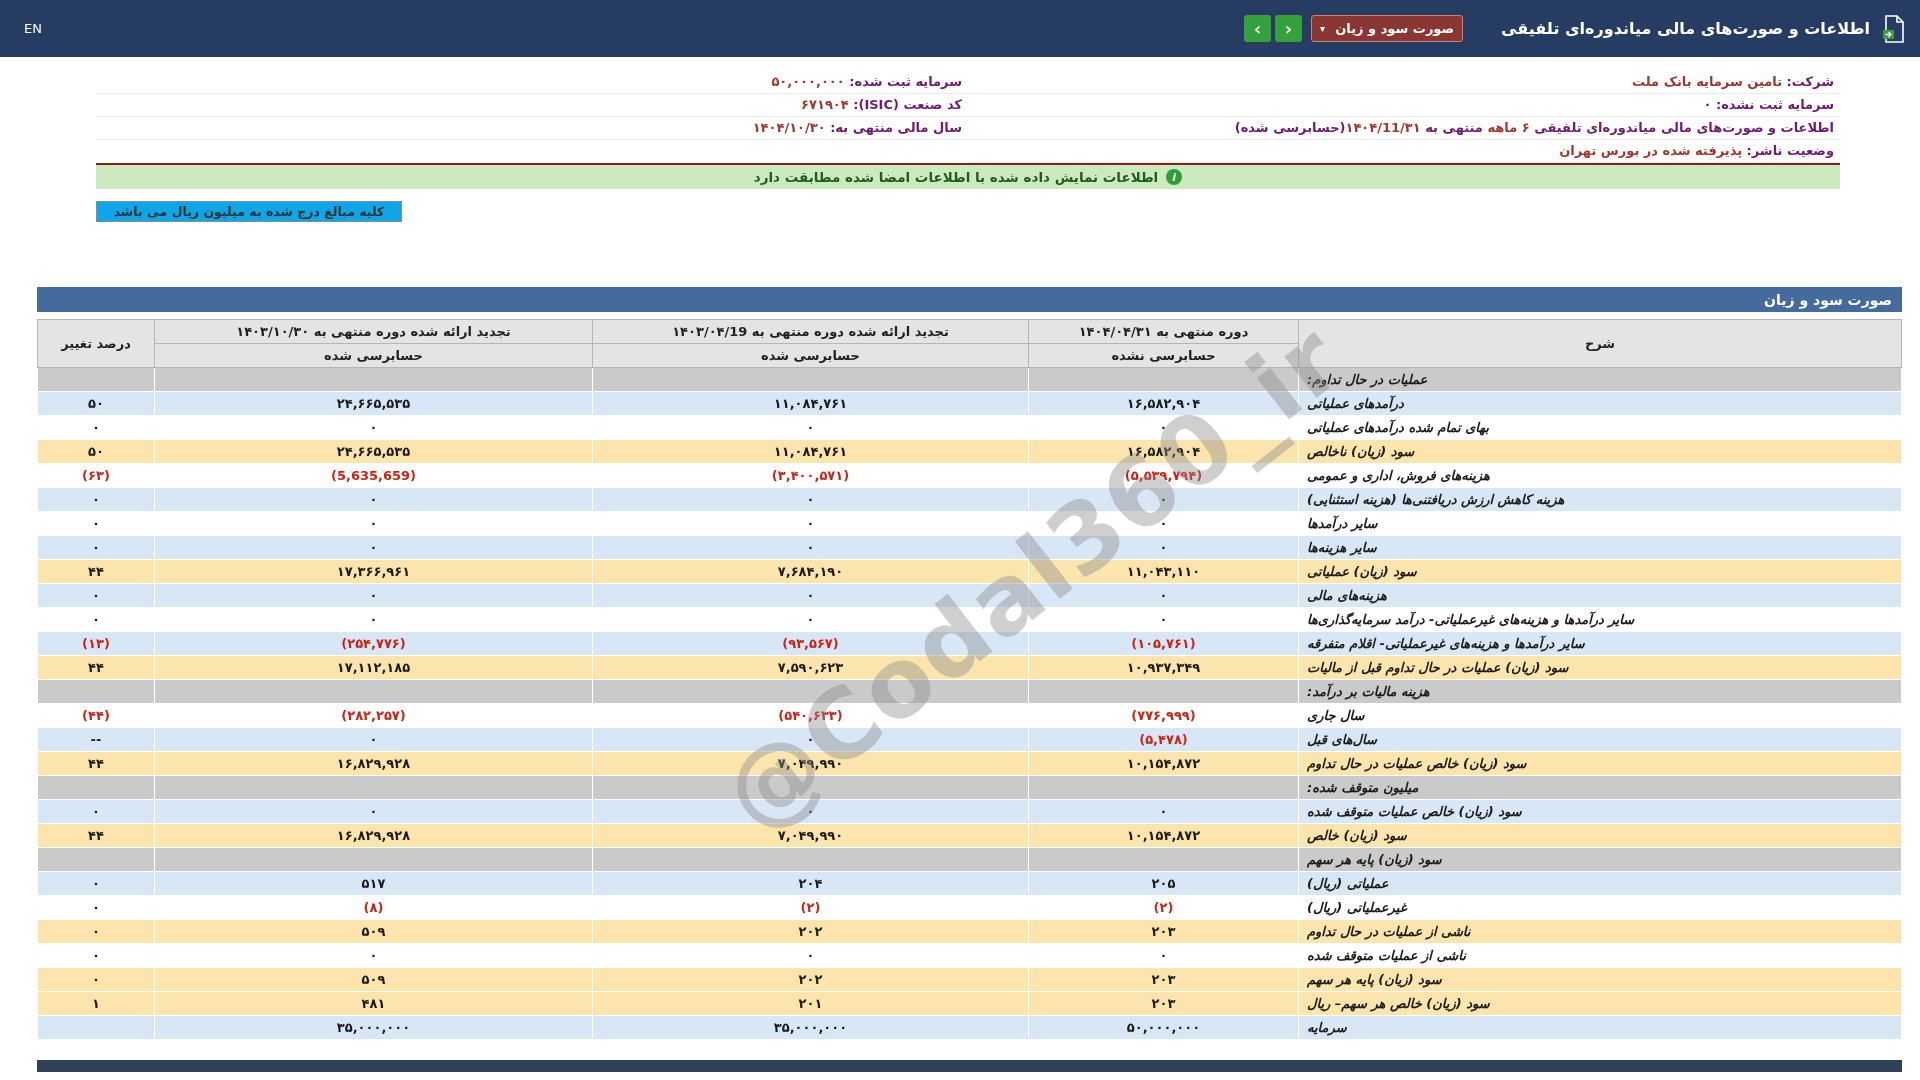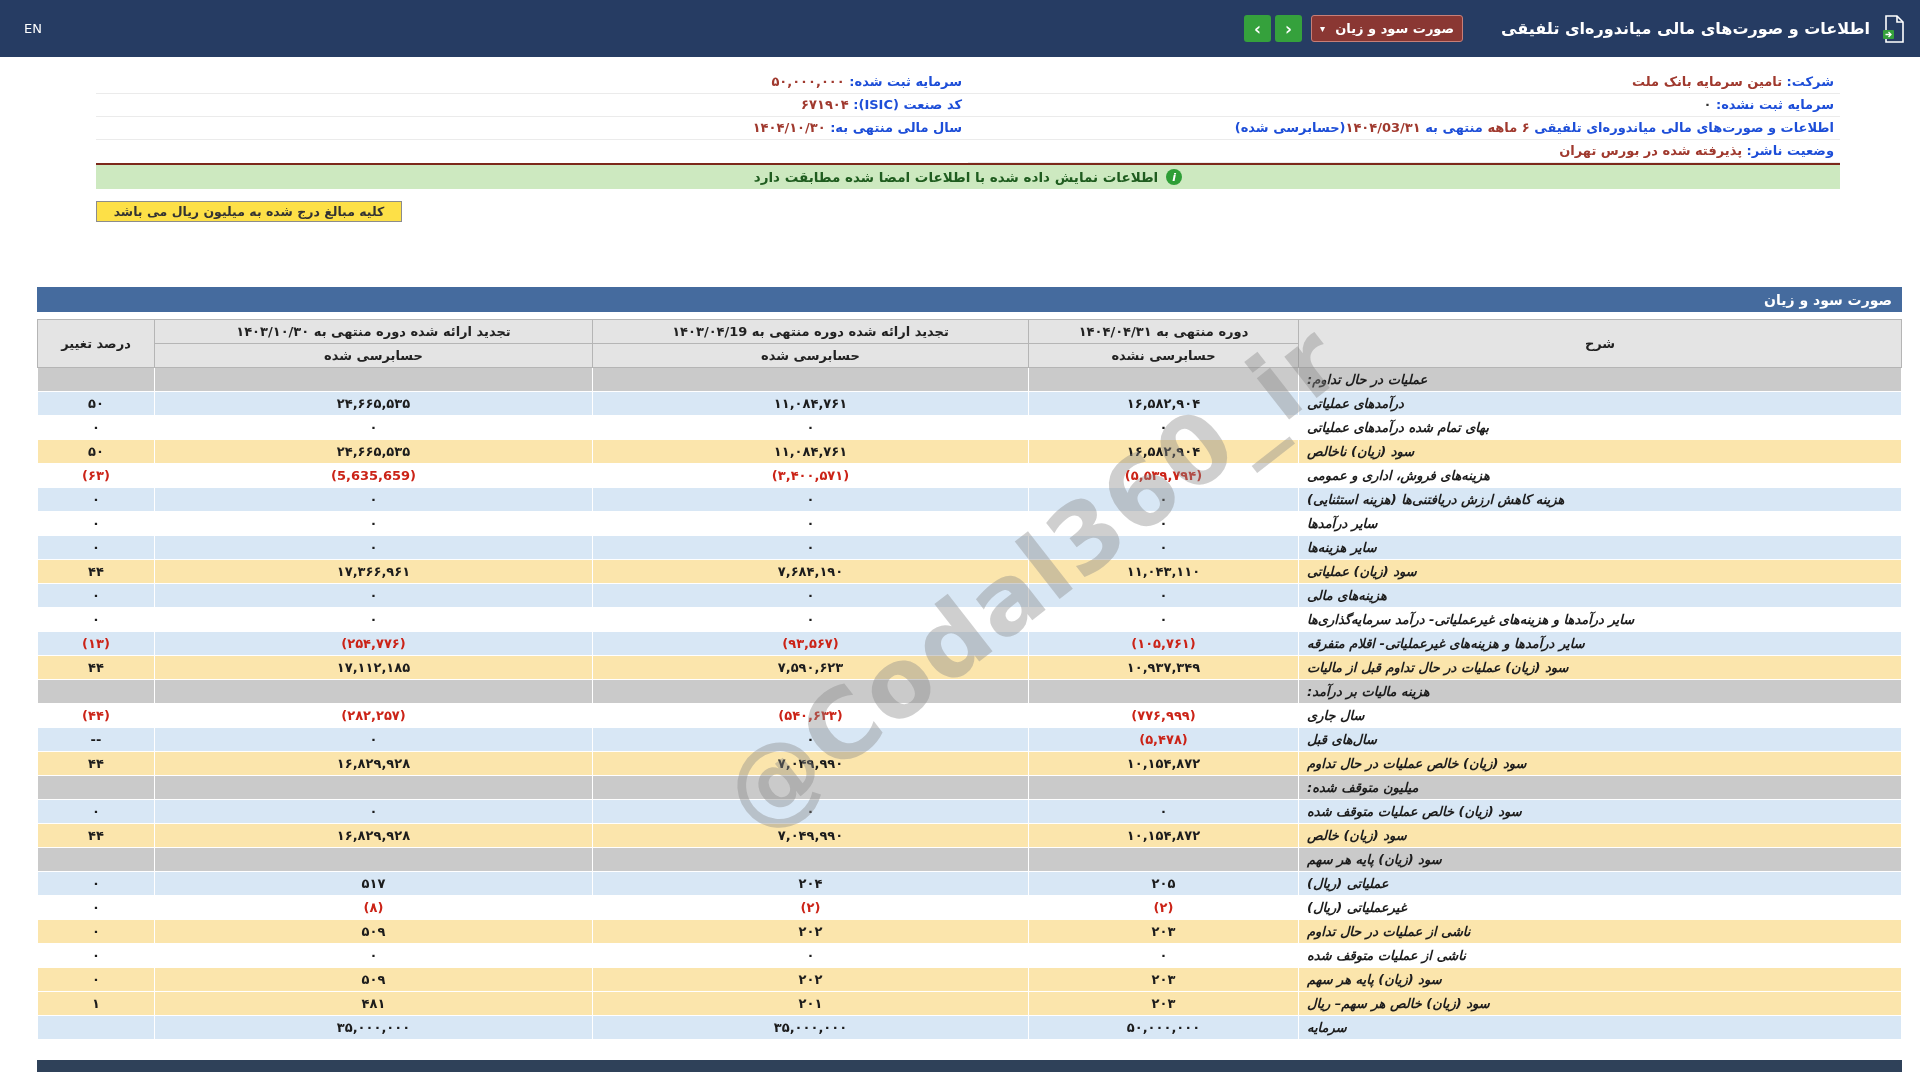--- a/index.html
+++ b/index.html
@@ -19,38 +19,38 @@
     color: #fff; border-radius: 3px; display: flex; align-items: center; justify-content: center;
     font-size: 17px; font-weight: bold; cursor: pointer; }
   .nav-btn + .nav-btn { margin-right: 4px; }
   .en-link { margin-right: auto; color: #fff; font-size: 13px; cursor: pointer; padding: 4px 10px; }
 
   
   .info-grid { width: 1744px; margin: 14px 80px 0 96px; direction: rtl;
     display: grid; grid-template-columns: 1fr 1fr; }
   .info-cell { height: 23px; line-height: 22px; border-bottom: 1px solid #ebebeb;
     font-size: 13px; padding: 0 6px; white-space: nowrap; overflow: hidden; }
-  .info-label { font-weight: bold; color: #1d4ed8; }
+  .info-label { font-weight: bold; color: #701a75; }
   .red-val { font-weight: bold; color: var(--value-red, #a0392e); }
   .plain-val { font-weight: bold; color: #333; }
   .linkish { cursor: pointer; }
 
   
   .banner { width: 1744px; margin: 0 80px 0 96px; height: 26px;
     background: var(--banner-bg, #cde9c0); border-top: 2px solid var(--banner-border, #7c291b);
     display: flex; direction: rtl; align-items: center; justify-content: center; gap: 8px;
     font-size: 13.5px; font-weight: bold; color: var(--banner-text, #1f5c1f); }
   .info-badge { width: 16px; height: 16px; border-radius: 50%; background: #2e9e36; color: #fff;
     font-size: 11px; font-weight: bold; font-style: italic; display: flex; align-items: center;
     justify-content: center; flex: 0 0 auto; }
 
   
   .note-row { position: relative; height: 24px; margin-top: 12px; }
   .note-box { position: absolute; left: 96px; top: 0; width: 306px; text-align: center;
-    border: 1px solid #8c8c8c; background: #fde047; padding: 2px 10px; direction: rtl;
+    border: 1px solid #8c8c8c; background: #0ea5e9; padding: 2px 10px; direction: rtl;
     font-size: 12.5px; font-weight: bold; color: #333; white-space: nowrap; }
 
   
   .table-wrap { margin: 62px 18px 0 37px; position: relative; }
   .table-title { height: 25px; background: var(--table-title-bg, #456b9e); color: #fff;
     direction: rtl; display: flex; align-items: center; padding: 0 10px;
     font-size: 14px; font-weight: bold; margin-bottom: 7px; }
   table.fin { width: 100%; table-layout: fixed; border-collapse: collapse; direction: rtl; }
   table.fin thead th { background: var(--header-cell-bg, #e4e4e4); border: 1px solid #b5b5b5;
     font-size: 13px; font-weight: bold; color: #222; height: 24px; padding: 1px 4px;
@@ -94,21 +94,21 @@
     <span>›</span>
   </div>
   <div class="en-link">EN</div>
 </div>
 
 <div class="info-grid">
     <div class="info-cell"><span class="info-label">شرکت: </span><span class="red-val linkish">تامین سرمایه بانک ملت</span></div>
     <div class="info-cell"><span class="info-label">سرمایه ثبت شده: </span><span class="red-val">۵۰,۰۰۰,۰۰۰</span></div>
     <div class="info-cell"><span class="info-label">سرمایه ثبت نشده: </span><span class="plain-val">۰</span></div>
     <div class="info-cell"><span class="info-label">کد صنعت (ISIC): </span><span class="red-val">۶۷۱۹۰۴</span></div>
-    <div class="info-cell"><span class="info-label">اطلاعات و صورت‌های مالی میاندوره‌ای تلفیقی </span><span class="red-val">۶ ماهه</span><span class="info-label"> منتهی به </span><span class="red-val">۱۴۰۴/03/۳۱</span><span class="info-label">(حسابرسی شده)</span></div>
+    <div class="info-cell"><span class="info-label">اطلاعات و صورت‌های مالی میاندوره‌ای تلفیقی </span><span class="red-val">۶ ماهه</span><span class="info-label"> منتهی به </span><span class="red-val">۱۴۰۴/11/۳۱</span><span class="info-label">(حسابرسی شده)</span></div>
     <div class="info-cell"><span class="info-label">سال مالی منتهی به: </span><span class="red-val">۱۴۰۴/۱۰/۳۰</span></div>
     <div class="info-cell"><span class="info-label">وضعیت ناشر: </span><span class="red-val">پذیرفته شده در بورس تهران</span></div>
   </div>
 
 <div class="banner">
   <span class="info-badge">i</span>
   <span>اطلاعات نمایش داده شده با اطلاعات امضا شده مطابقت دارد</span>
 </div>
 
 <div class="note-row">

